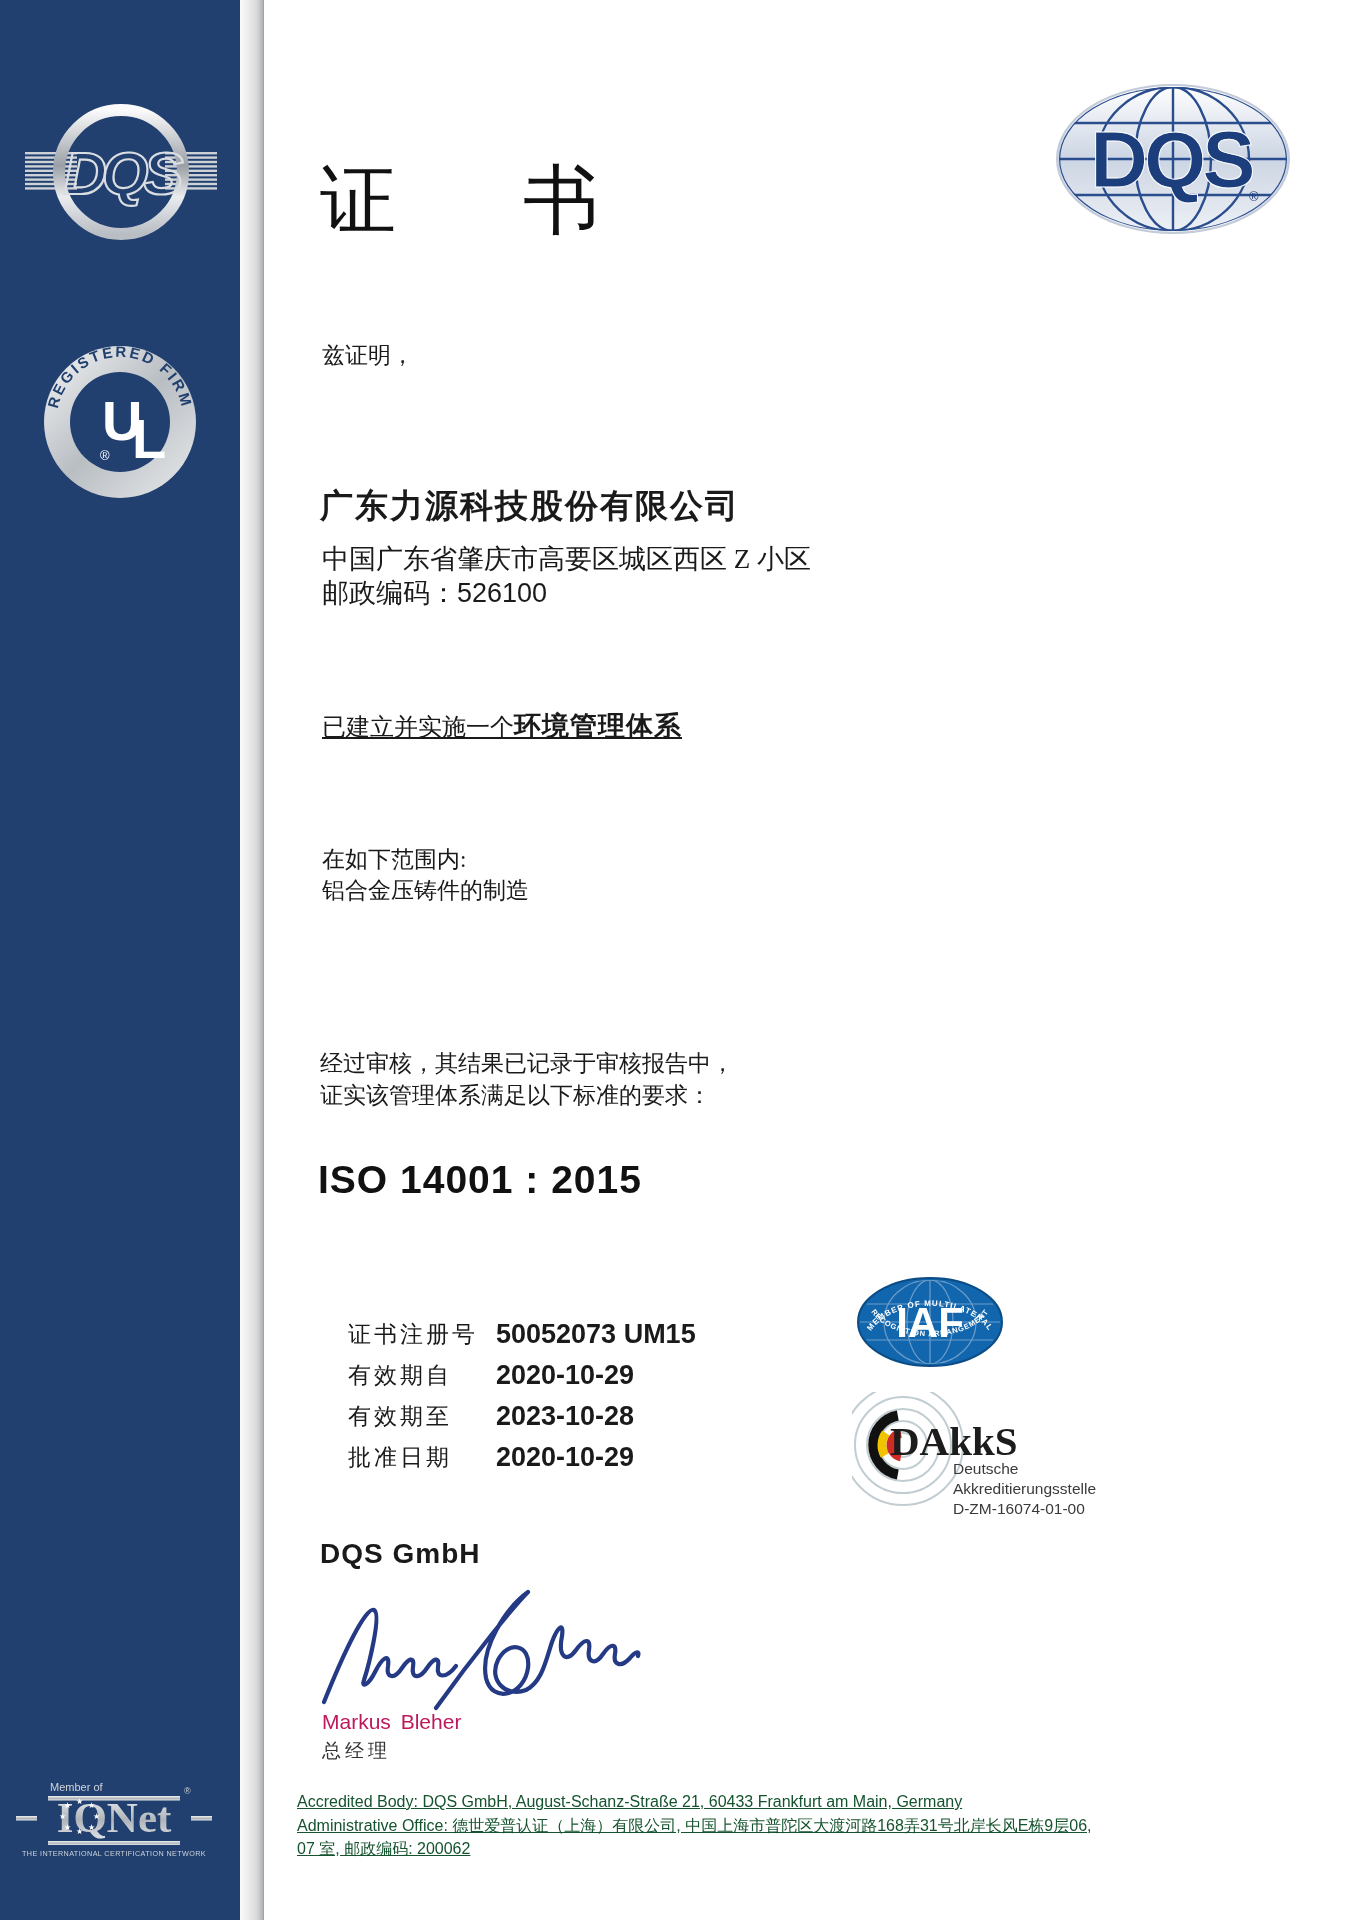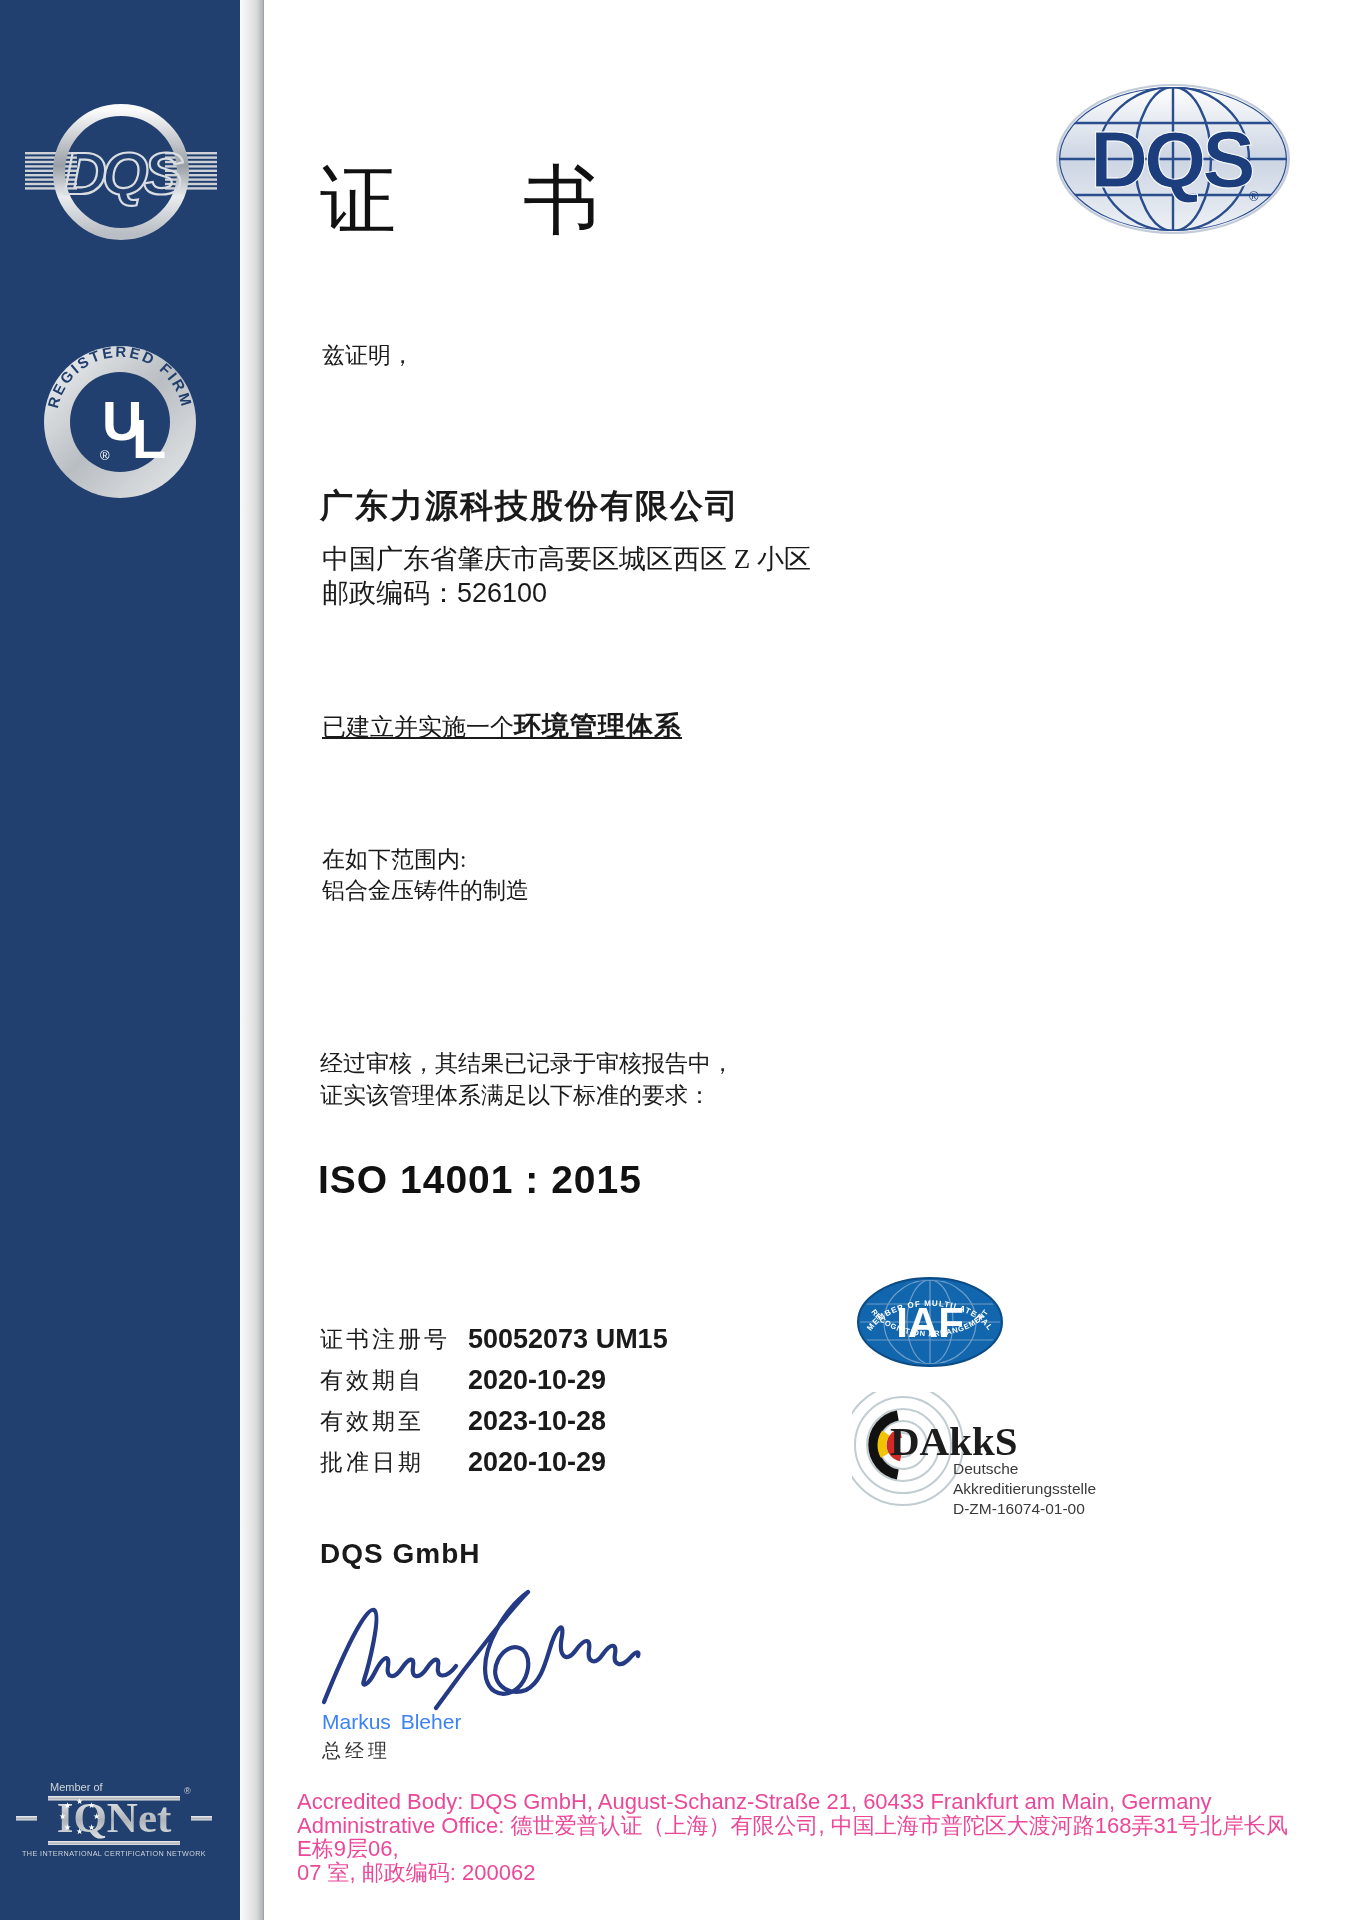--- a/index.html
+++ b/index.html
@@ -23,29 +23,29 @@
   .intro{left:322px;top:340px;font-size:23px;}
   .company{left:320px;top:484px;font-size:33px;font-weight:bold;letter-spacing:2px;}
   .addr{left:322px;top:542px;font-size:27px;line-height:34px;}
   .estab{left:322px;top:708px;font-size:24px;text-decoration:underline;}
   .estab b{font-size:27px;letter-spacing:1px;}
   .scope{left:322px;top:844px;font-size:23px;line-height:31px;}
   .audit{left:320px;top:1048px;font-size:23px;line-height:32px;}
   .iso{left:318px;top:1158px;font-size:39px;font-weight:bold;letter-spacing:1px;color:#111;}
 
   .details{left:320px;top:1314px;font-size:23px;}
-  .details .row{display:flex;height:41px;align-items:flex-end;}
+  .details .row{display:flex;height:41px;align-items:center;margin-left:28px;}
   .details .lbl{width:148px;letter-spacing:3px;}
   .details .val{font-family:"Liberation Sans","DejaVu Sans",sans-serif;font-size:27px;font-weight:bold;}
 
   .issuer{left:320px;top:1538px;font-size:28px;font-weight:bold;letter-spacing:1px;}
-  .signer-name{left:322px;top:1710px;font-size:21px;color:#3b82f6;word-spacing:4px;}
+  .signer-name{left:322px;top:1710px;font-size:21px;color:#be185d;word-spacing:4px;}
   .signer-title{left:322px;top:1738px;font-size:19px;letter-spacing:4px;color:#333;}
 
-  .footer{left:297px;top:1790px;width:1000px;font-size:22px;line-height:23.5px;color:#ec4899;}
+  .footer{left:297px;top:1790px;width:1000px;font-size:16px;line-height:23.5px;color:#14532d;text-decoration:underline;}
 
   svg text{user-select:none;}
 </style>
 </head>
 <body>
 
 <div class="abs sidebar"></div>
 <div class="abs silver-strip"></div>
 
 <svg class="abs" style="left:25px;top:92px" width="192" height="162" viewBox="0 0 192 162">

